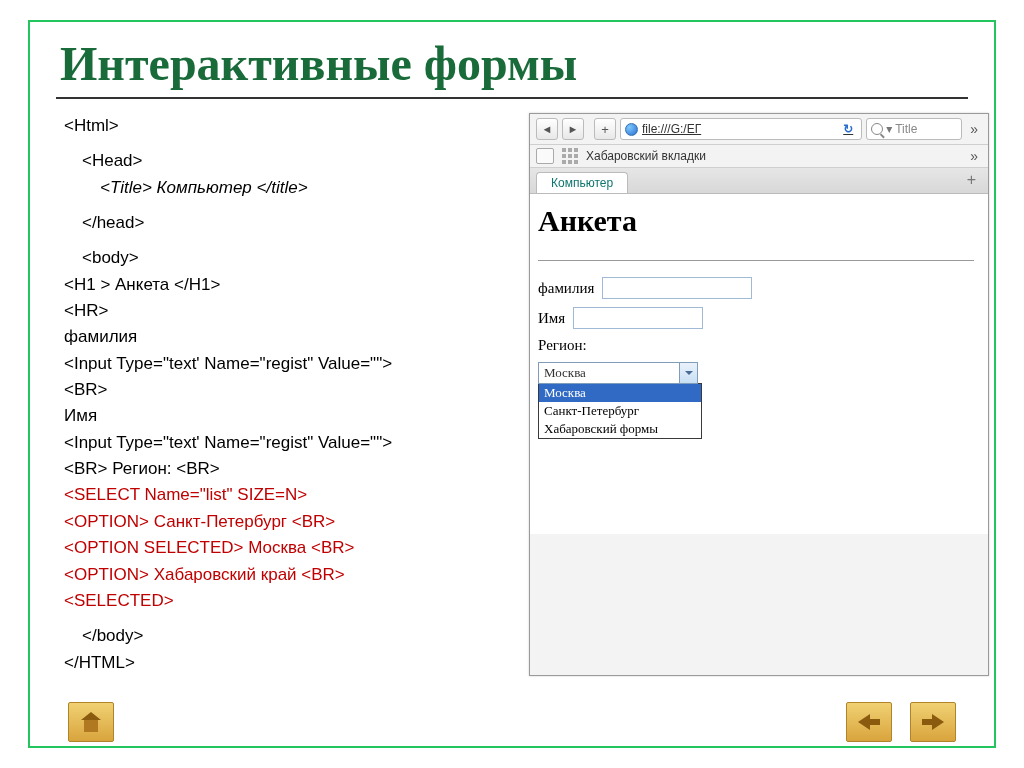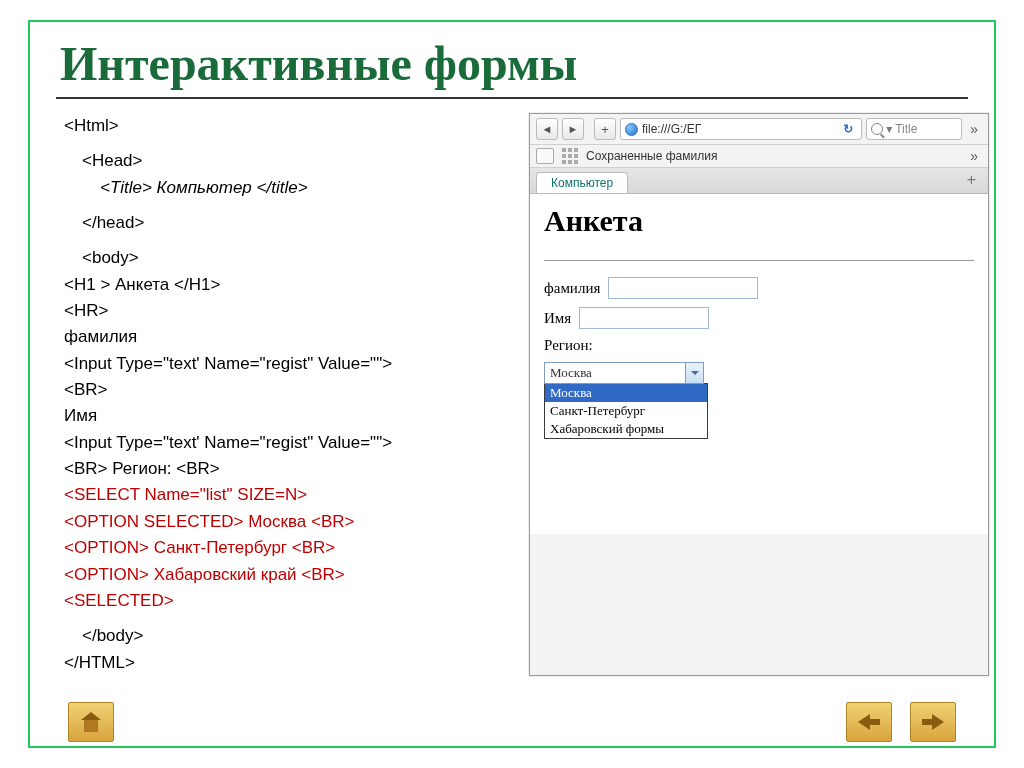--- a/index.html
+++ b/index.html
@@ -84,20 +84,21 @@
     flex: 1;
     height: 22px;
     border: 1px solid #bbb;
     border-radius: 3px;
     background: #fff;
     display: flex; align-items: center;
     padding: 0 4px;
     gap: 4px;
     font-size: 12px;
     color: #333;
+    text-decoration: underline;
   }
   .globe {
     width: 13px; height: 13px; border-radius: 50%;
     background: radial-gradient(circle at 30% 30%, #7ec8ff, #2a6fd0);
     border: 1px solid #3570b0;
   }
   .reload {
     width: 14px; height: 14px;
     color: #2a6fd0;
     font-weight: bold;
@@ -163,21 +164,21 @@
     font-size: 12px;
     color: #0f766e;
   }
   .tab-plus {
     margin-left: auto; margin-right: 6px;
     color: #777; font-size: 16px;
     padding: 0 6px 4px 6px;
   }
   .page-body {
     background: #fff;
-    padding: 10px 14px 18px 14px;
+    padding: 10px 14px 18px 8px;
     min-height: 340px;
     font-family: "Times New Roman", serif;
   }
   .page-h1 {
     font-size: 30px; font-weight: bold;
     margin-bottom: 22px;
   }
   .page-hr {
     height: 1px; background: #999; margin: 0 0 16px 0;
   }
@@ -301,22 +302,22 @@
         <div class="ind1">&lt;body&gt;</div>
         <div>&lt;H1 &gt; Анкета &lt;/H1&gt;</div>
         <div>&lt;HR&gt;</div>
         <div>фамилия</div>
         <div>&lt;Input Type="text' Name="regist" Value=""&gt;</div>
         <div>&lt;BR&gt;</div>
         <div>Имя</div>
         <div>&lt;Input Type="text' Name="regist" Value=""&gt;</div>
         <div>&lt;BR&gt; Регион: &lt;BR&gt;</div>
         <div class="red">&lt;SELECT Name="list" SIZE=N&gt;</div>
+        <div class="red">&lt;OPTION&gt; Санкт-Петербург &lt;BR&gt;</div>
         <div class="red">&lt;OPTION SELECTED&gt; Москва &lt;BR&gt;</div>
-        <div class="red">&lt;OPTION&gt; Санкт-Петербург &lt;BR&gt;</div>
         <div class="red">&lt;OPTION&gt; Хабаровский край &lt;BR&gt;</div>
         <div class="red">&lt;SELECTED&gt;</div>
         <div> </div>
         <div class="ind1">&lt;/body&gt;</div>
         <div>&lt;/HTML&gt;</div>
       </div>
 
     <div class="browser-col">
       <div class="browser-window">
 
@@ -333,21 +334,21 @@
             <span class="mag"></span>
             <span style="color:#777">▾</span>
             <span>Title</span>
           </div>
           <div class="more">»</div>
         </div>
 
         <div class="toolbar2">
           <span class="tb2-icon"></span>
           <span class="tb2-grid"></span>
-          <span>Сохраненные фамилия</span>
+          <span>Хабаровский вкладки</span>
           <span class="more" style="margin-left:auto">»</span>
         </div>
 
         <div class="tabs-row">
           <div class="tab">
             <span>Компьютер</span>
           </div>
           <div class="tab-plus">+</div>
         </div>
 

